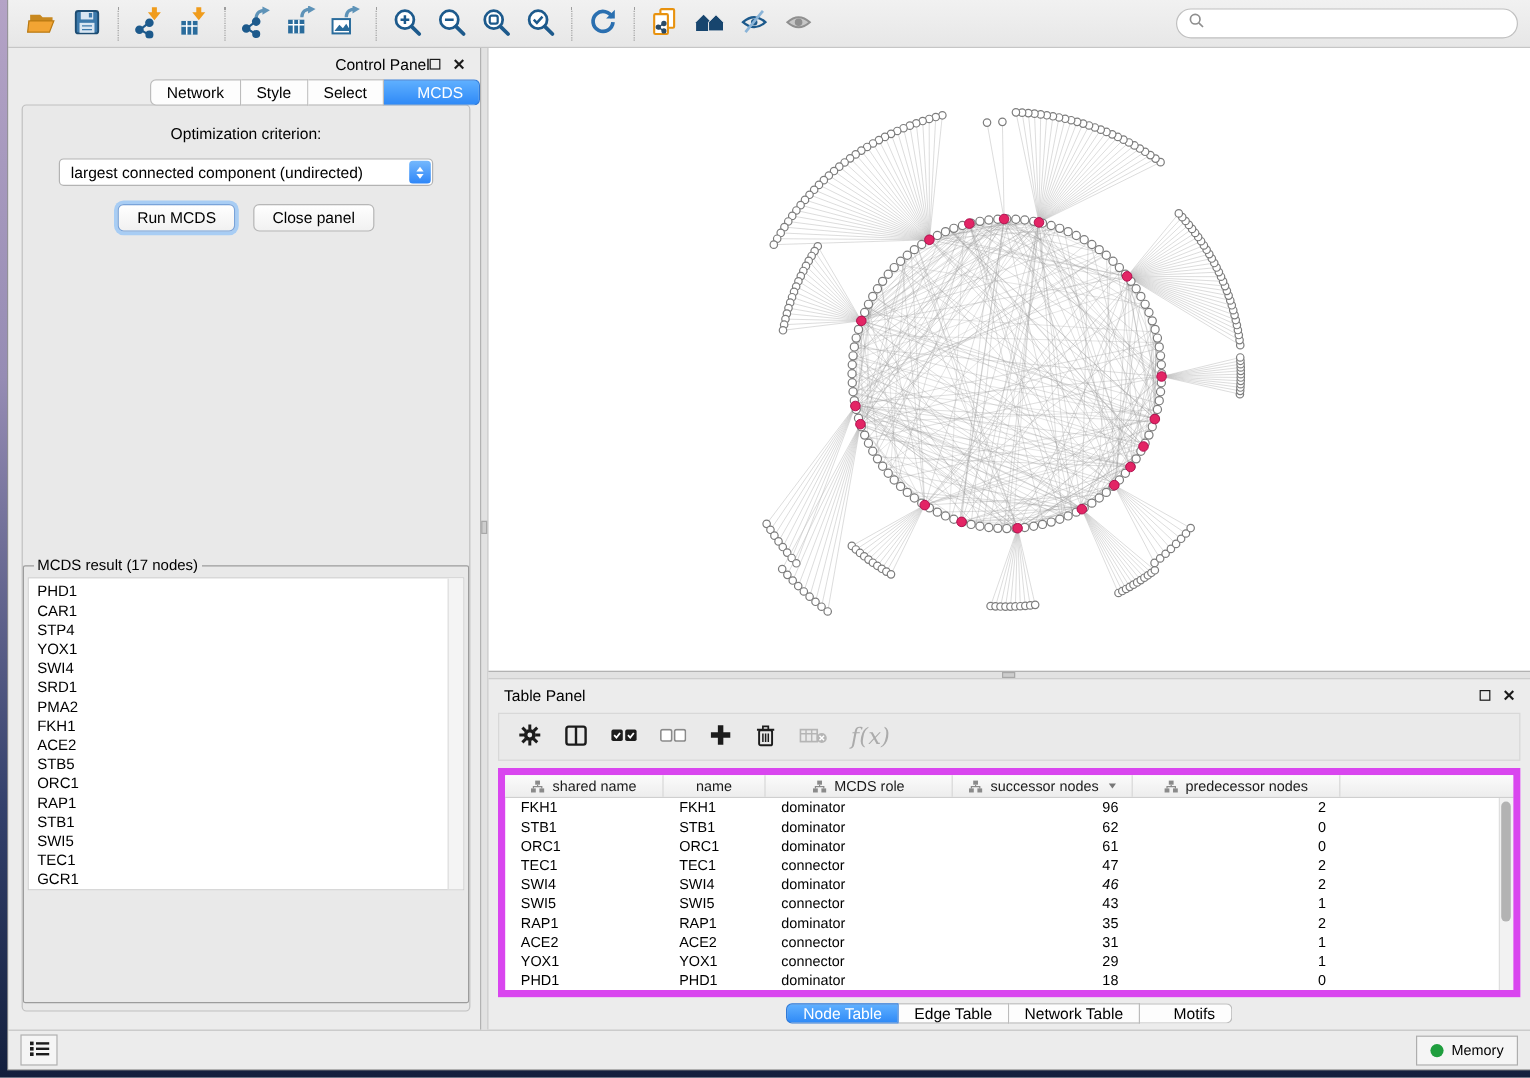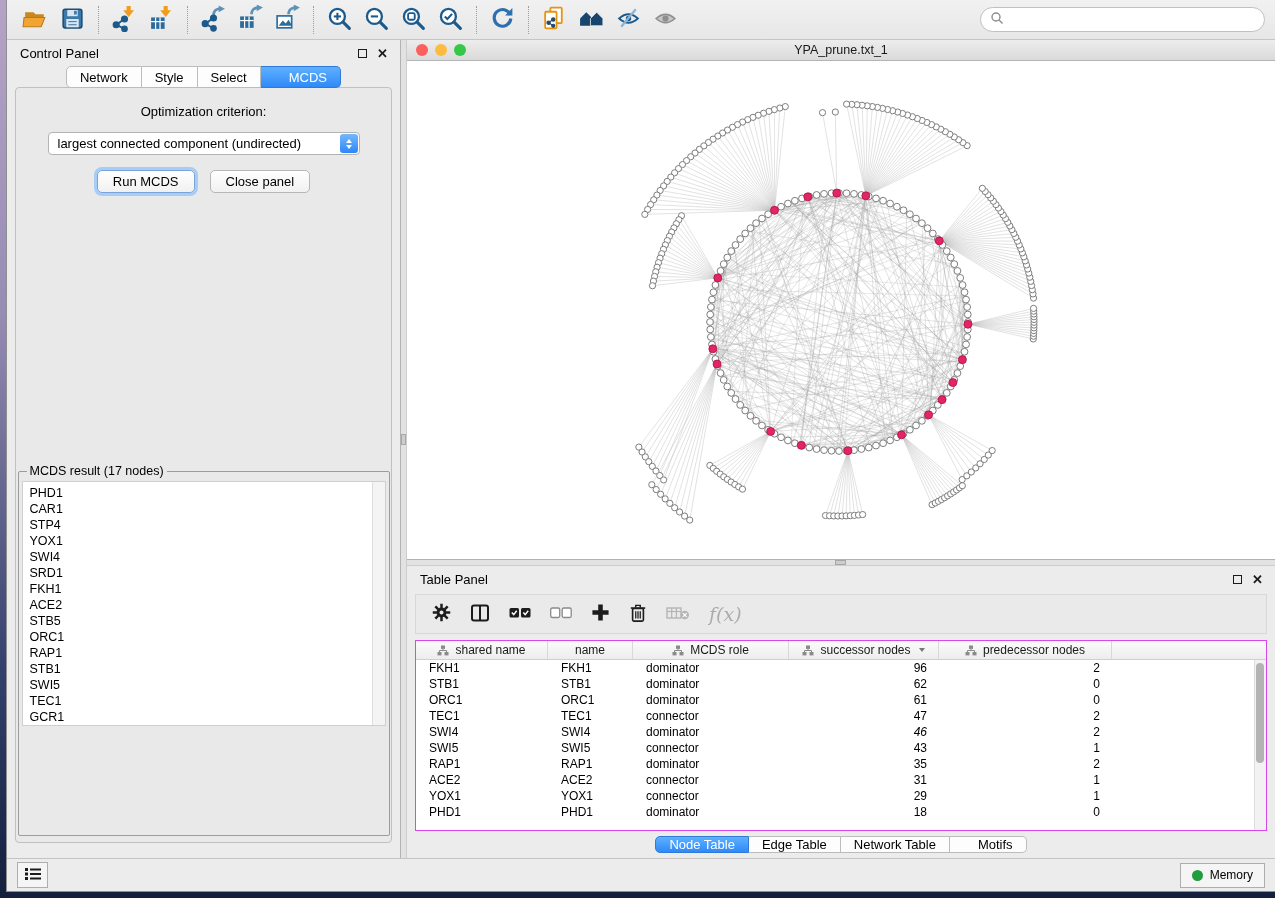--- a/index.html
+++ b/index.html
@@ -20,21 +20,21 @@
   .tb svg { width:27px; height:27px; }
   .tb-div { width:0; height:28px; border-left:1px dotted #9d9d9d; margin:0 7px; }
   .searchbox { margin-left:auto; width:285px; height:25px; background:#fff; border:1px solid #c0c0c0;
                border-radius:13px; display:flex; align-items:center; padding:0 9px; gap:5px; }
   .searchbox input { border:none; outline:none; flex:1; font-size:12px; background:transparent; }
 
   
   .main { flex:1; display:flex; min-height:0; }
 
   
-  .control-panel { width:393px; flex:0 0 393px; display:flex; flex-direction:column; background:#ececec; }
+  .control-panel { width:393px; flex:0 0 393px; display:flex; flex-direction:column; background:#ececec;align-items:flex-end; }
   .panel-header { height:26px; flex:0 0 26px; display:flex; align-items:center; padding:0 12px 0 13px;
                   font-size:13px; color:#000; }
   .win-btns { margin-left:auto; display:flex; gap:10px; align-items:center; }
   .float-icon { width:9px; height:9px; border:1.5px solid #1a1a1a; display:inline-block; }
   .close-icon { font-size:13px; font-weight:bold; color:#1a1a1a; line-height:1; }
 
   .cp-tabs { display:flex; justify-content:center; height:22px; flex:0 0 22px; position:relative; z-index:2; }
   .seg-tab { min-width:54px; padding:0 13px; display:flex; align-items:center; justify-content:center;
              font-size:13px; color:#000; background:#fdfdfd; border:1px solid #bcbcbc; border-left-width:0; }
   .seg-tab:first-child { border-left-width:1px; border-radius:5px 0 0 5px; }
@@ -85,21 +85,21 @@
   .net-title { position:absolute; left:0; right:0; text-align:center; font-size:12.5px; color:#1a1a1a; }
   .net-canvas { flex:1; background:#fff; min-height:0; }
   .net-canvas svg { width:100%; height:100%; display:block; }
 
   
   .table-panel { height:292px; flex:0 0 292px; display:flex; flex-direction:column; background:#ececec; }
   .tp-toolbar { height:40px; flex:0 0 40px; margin:2px 8px 6px; background:#eaeaea; border:1px solid #d8d8d8;
                 display:flex; align-items:center; gap:19px; padding:0 16px; }
   .tp-ic { display:flex; align-items:center; justify-content:center; background:none; border:none; padding:0; }
   .fx { font-family:"DejaVu Serif", serif; font-style:italic; font-size:19px; color:#ababab; }
-  .tp-table { flex:1; margin:0 8px; background:#fff; border:1px solid #d946ef; display:flex;
+  .tp-table { flex:1; margin:0 8px; background:#fff; border:6px solid #d946ef; display:flex;
               flex-direction:column; position:relative; min-height:0; }
   .thead { display:flex; height:19px; flex:0 0 19px; background:linear-gradient(#fbfbfb,#ededed);
            border-bottom:1px solid #cfcfcf; font-size:12px; color:#1a1a1a; }
   .th { display:flex; align-items:center; justify-content:center; gap:6px; border-right:1px solid #d8d8d8; }
   .sort-caret { width:0; height:0; border-left:3.5px solid transparent; border-right:3.5px solid transparent;
                 border-top:4px solid #777; margin-left:2px; }
   .tbody { flex:1; font-size:12px; overflow:hidden; color:#000; }
   .tr { display:flex; height:16px; align-items:center; }
   .td { overflow:hidden; white-space:nowrap; }
   .al { text-align:left; padding-left:13px; }
@@ -310,20 +310,21 @@
         <fieldset class="mcds">
           <legend>MCDS result (17 nodes)</legend>
           <div class="result-box">
             <div class="result-list" id="result-list">
                 <div>PHD1</div>
                 <div>CAR1</div>
                 <div>STP4</div>
                 <div>YOX1</div>
                 <div>SWI4</div>
                 <div>SRD1</div>
+                <div>PMA2</div>
                 <div>FKH1</div>
                 <div>ACE2</div>
                 <div>STB5</div>
                 <div>ORC1</div>
                 <div>RAP1</div>
                 <div>STB1</div>
                 <div>SWI5</div>
                 <div>TEC1</div>
                 <div>GCR1</div>
               </div>
@@ -331,28 +332,20 @@
           </div>
         </fieldset>
       </div>
     </div>
 
     <div class="v-splitter">
         <div class="handle"></div>
       </div>
 
     <div class="right-col">
-      <div class="net-titlebar">
-        <span class="net-title">YPA_prune.txt_1</span>
-        <span class="lights">
-          <span class="light" id="light-red" style="background: rgb(252, 96, 92);"></span>
-          <span class="light" id="light-yellow" style="background: rgb(253, 188, 64);"></span>
-          <span class="light" id="light-green" style="background: rgb(52, 199, 72);"></span>
-        </span>
-      </div>
       <div class="net-canvas">
         <svg id="net-svg" viewBox="0 0 868 492" preserveAspectRatio="xMidYMid meet">
             <line x1="310.77965191861784" y1="213.8794015109887" x2="335.23388152242643" y2="172.69280033441376" stroke="#9b9b9b" stroke-width="0.6" opacity="0.45"></line>
             <line x1="310.77965191861784" y1="213.8794015109887" x2="326.50852068337787" y2="332.24653386920284" stroke="#9b9b9b" stroke-width="0.6" opacity="0.45"></line>
             <line x1="310.77965191861784" y1="213.8794015109887" x2="402.1880917947145" y2="132.49203161089878" stroke="#9b9b9b" stroke-width="0.6" opacity="0.45"></line>
             <line x1="310.77965191861784" y1="213.8794015109887" x2="316.1808298922549" y2="201.19401584733163" stroke="#9b9b9b" stroke-width="0.6" opacity="0.45"></line>
             <line x1="310.77965191861784" y1="213.8794015109887" x2="478.1320041342326" y2="137.5307583050381" stroke="#9b9b9b" stroke-width="0.6" opacity="0.45"></line>
             <line x1="310.77965191861784" y1="213.8794015109887" x2="413.9316388322828" y2="385.72836147353075" stroke="#9b9b9b" stroke-width="0.6" opacity="0.45"></line>
             <line x1="310.77965191861784" y1="213.8794015109887" x2="512.6801821040382" y2="358.65638685974795" stroke="#9b9b9b" stroke-width="0.6" opacity="0.45"></line>
             <line x1="310.77965191861784" y1="213.8794015109887" x2="320.56548597817323" y2="193.01270058912058" stroke="#9b9b9b" stroke-width="0.6" opacity="0.45"></line>

